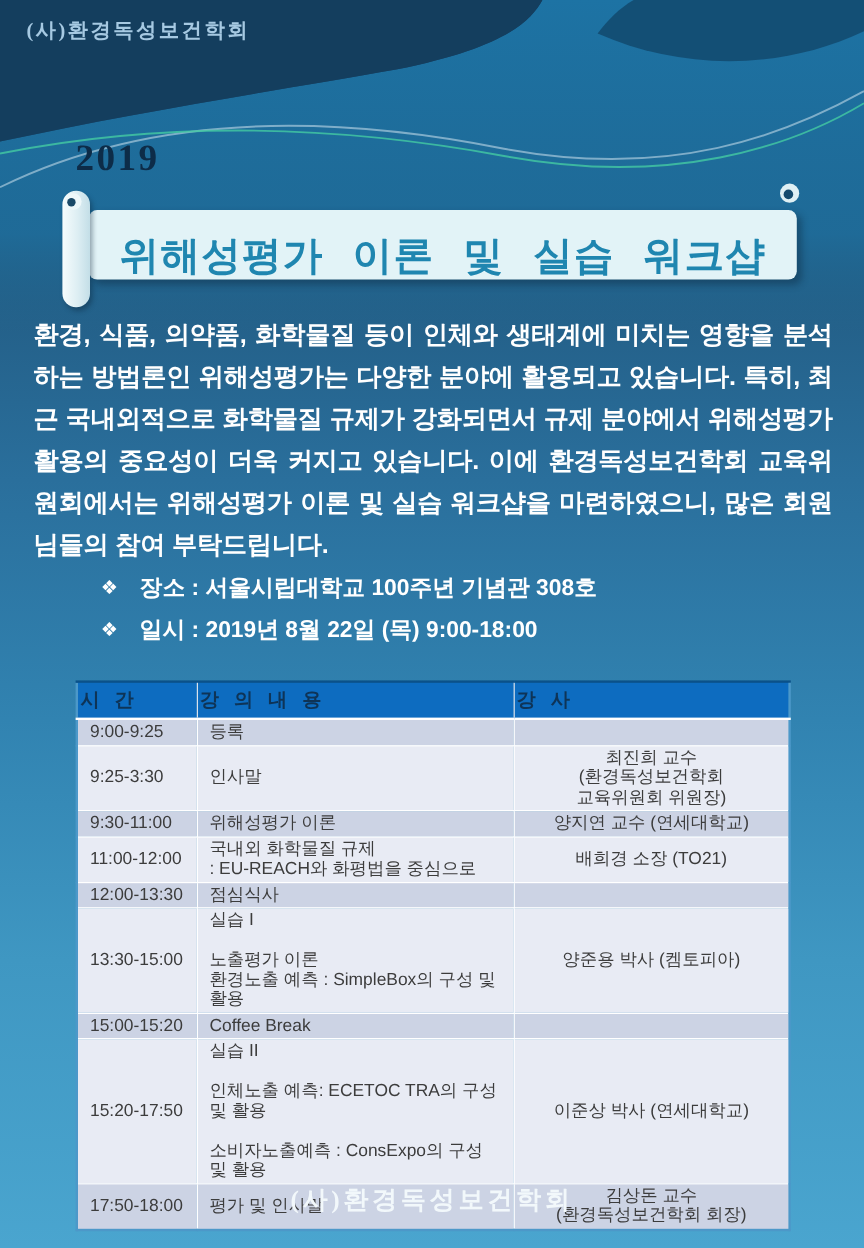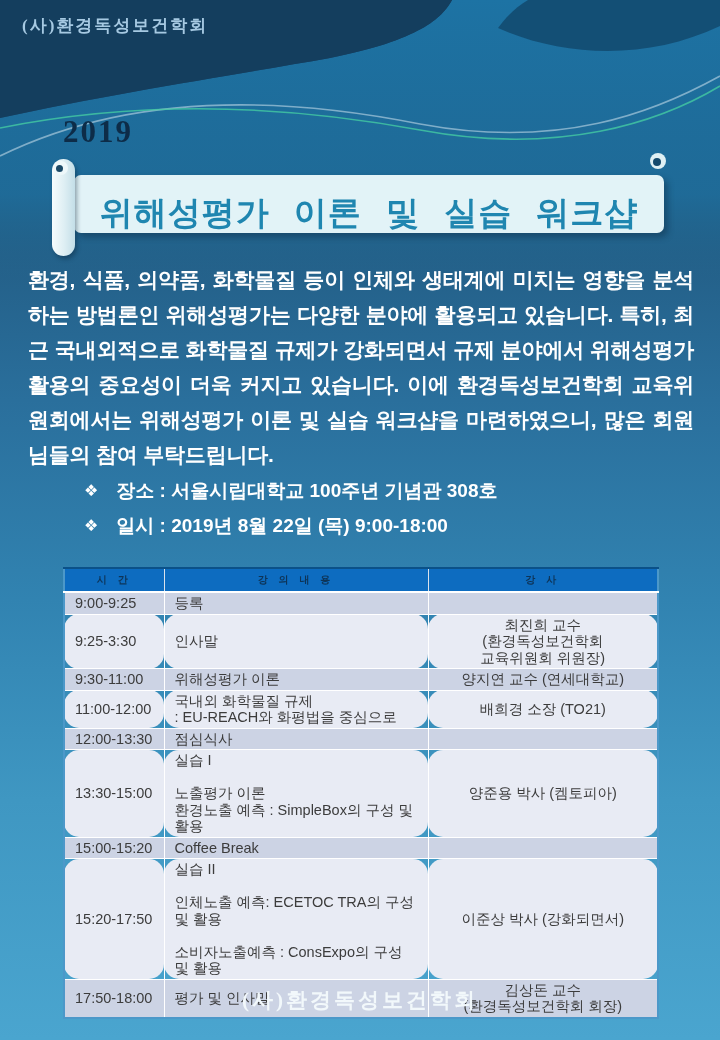--- a/index.html
+++ b/index.html
@@ -70,32 +70,32 @@
   .sched{
     position:absolute;left:63px;top:567px;width:594px;
     border-collapse:collapse;table-layout:fixed;
     border:2px solid #4c98c9;
   }
   .sched col.c1{width:100px;}
   .sched col.c2{width:264px;}
   .sched col.c3{width:230px;}
   .sched th{
     background:#0d6cc0;color:#0e3457;
-    font-size:10px;font-weight:700;letter-spacing:4px;
-    padding:4px 2px;text-align:center;
+    font-size:16px;font-weight:700;letter-spacing:4px;
+    padding:4px 2px;text-align:left;
     border:1px solid #d9e2ec;border-bottom:2px solid #ffffff;
     border-top:2px solid #0b5189;
   }
   .sched td{
     font-size:14.5px;color:#3c3c3c;
     padding:2px 10px;border:1px solid #ffffff;
     vertical-align:middle;line-height:16.5px;
   }
   .sched tr.dark td{background:#ccd3e4;}
-  .sched tr.light td{background:#e8ebf4;border-radius:15px;}
+  .sched tr.light td{background:#e8ebf4;}
   td.c-time{}
   td.c-content{white-space:pre-line;}
   td.c-speaker{text-align:center;white-space:pre-line;}
   .footer-org{
     position:absolute;left:0;top:986px;width:720px;text-align:center;
     font-family:"Liberation Serif", serif;
     font-size:21px;color:#f2f8fb;letter-spacing:3px;font-weight:600;
   }
 </style>
 </head>
@@ -200,21 +200,21 @@
         <td class="c-content">Coffee Break</td>
         <td class="c-speaker"></td>
       </tr>
       <tr class="light">
         <td class="c-time">15:20-17:50</td>
         <td class="c-content">실습 II
 
 인체노출 예측: ECETOC TRA의 구성 및 활용
 
 소비자노출예측 : ConsExpo의 구성 및 활용</td>
-        <td class="c-speaker">이준상 박사 (강화되면서)</td>
+        <td class="c-speaker">이준상 박사 (연세대학교)</td>
       </tr>
       <tr class="dark">
         <td class="c-time">17:50-18:00</td>
         <td class="c-content">평가 및 인사말</td>
         <td class="c-speaker">김상돈 교수
 (환경독성보건학회 회장)</td>
       </tr>
     </tbody>
   </table>
 

